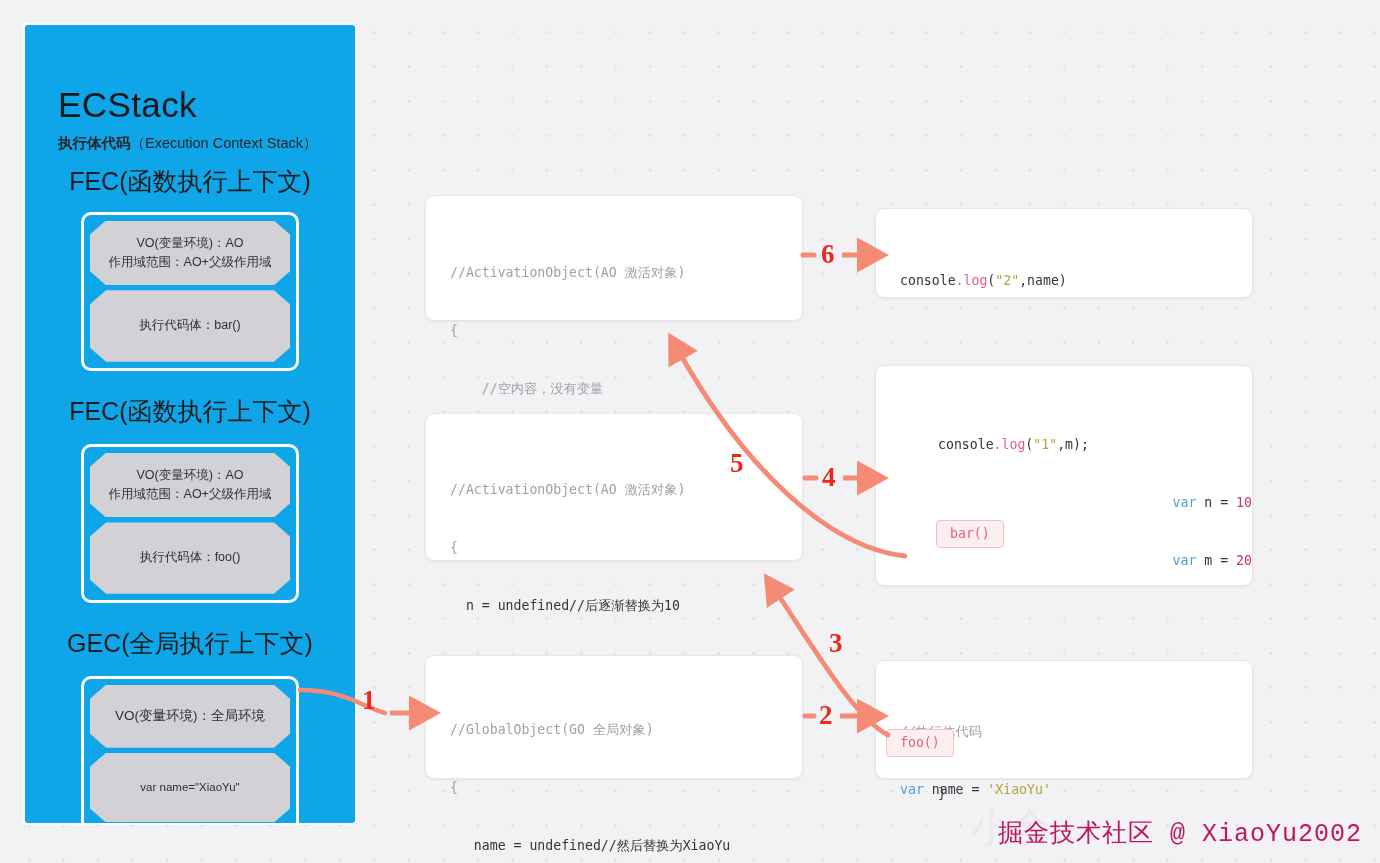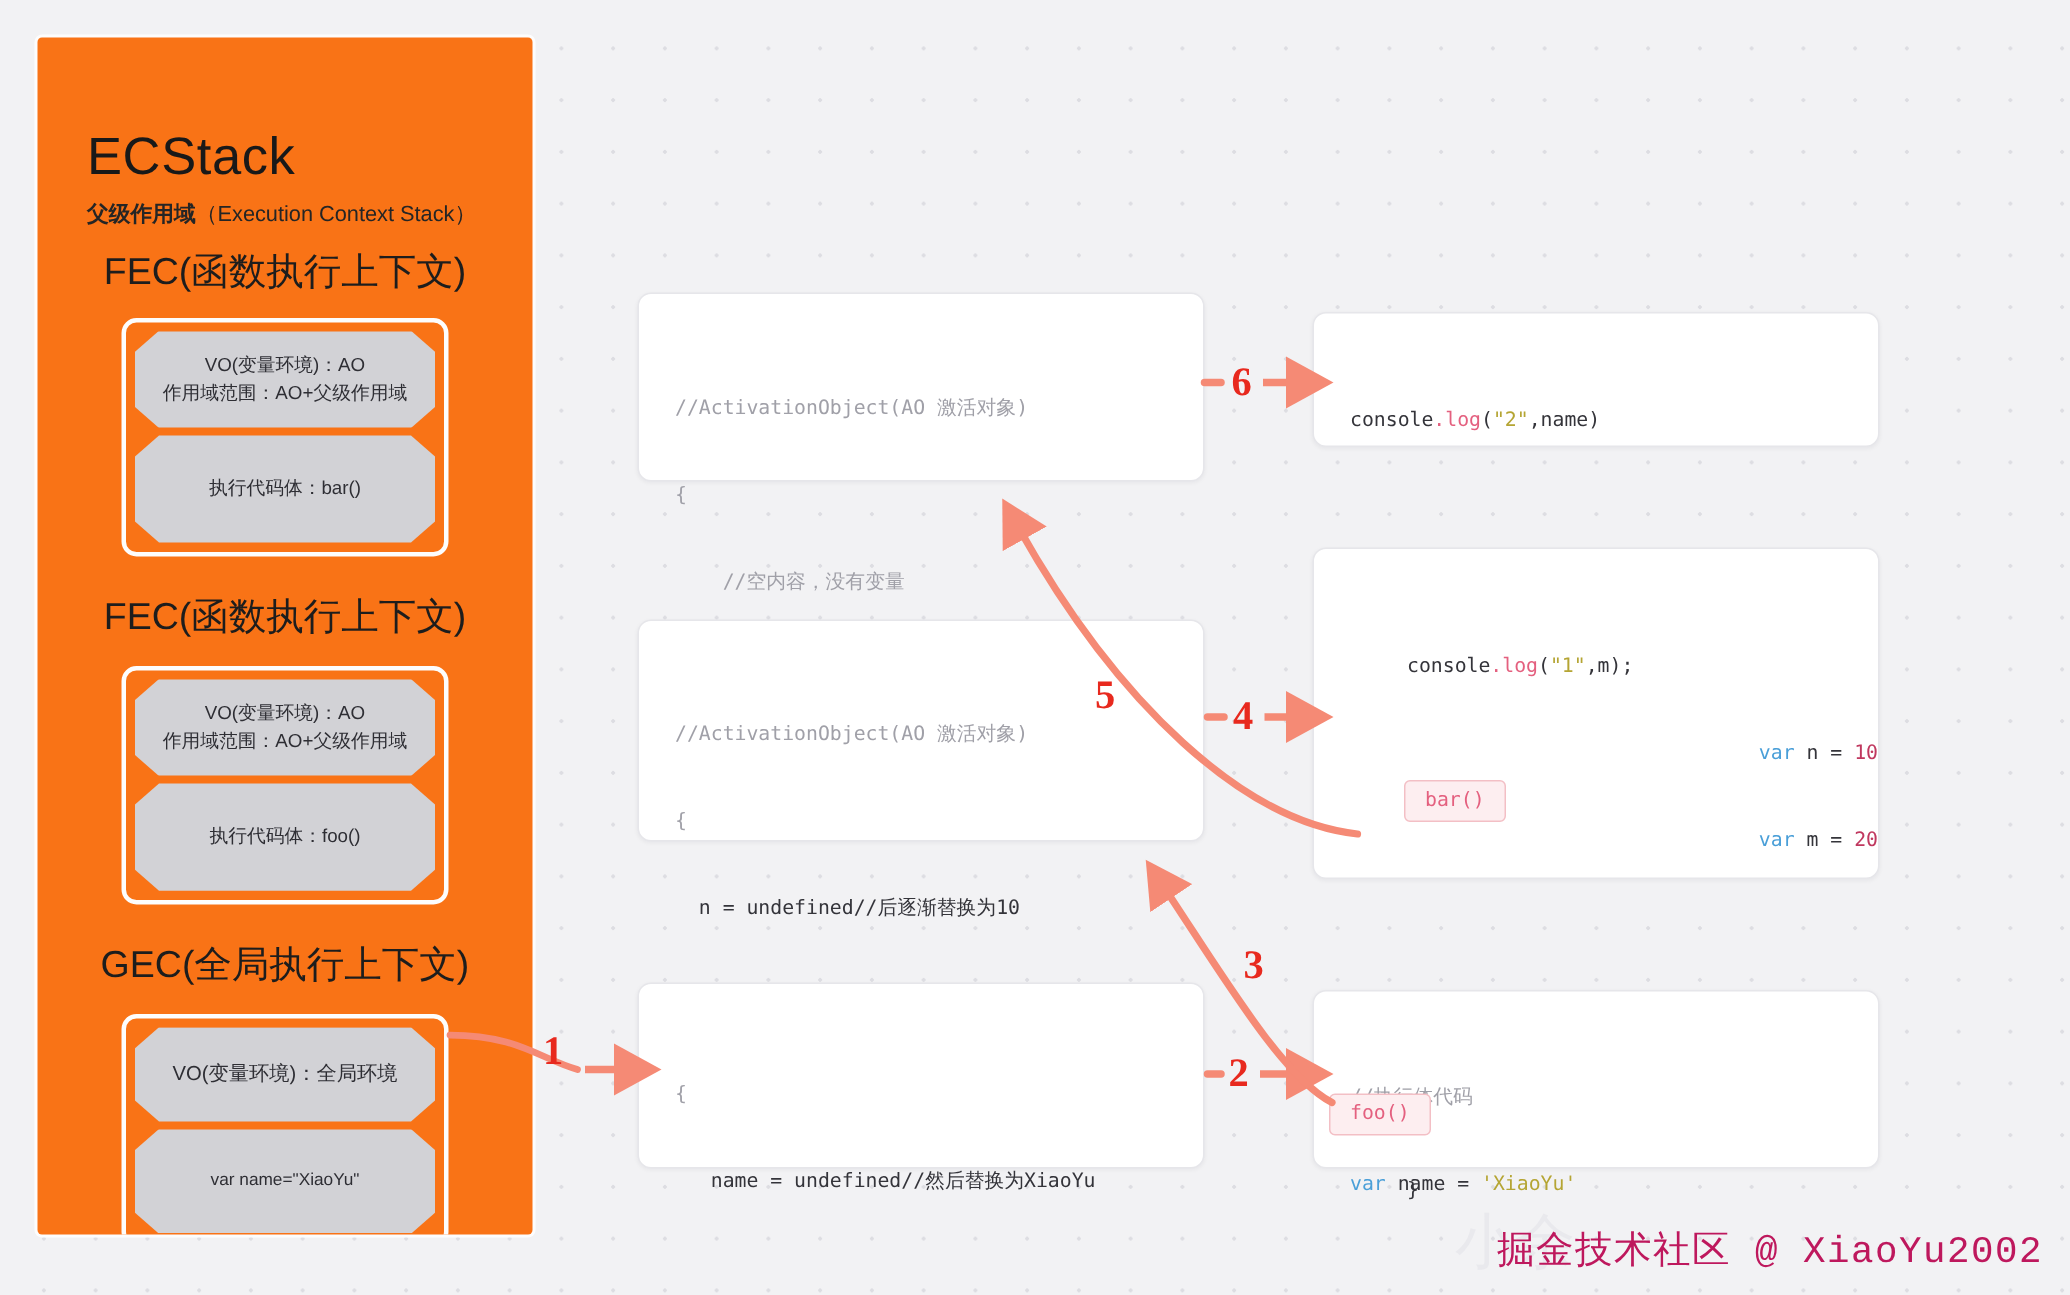--- a/index.html
+++ b/index.html
@@ -10,21 +10,21 @@
     background-image:
       radial-gradient(circle, #dddde2 1.1px, rgba(0,0,0,0) 1.2px);
     background-size:34.5px 34.5px;
     background-position:12px 15px;
     position:relative;
   }
 
   
   #ecstack-panel{
     position:absolute; left:25px; top:25px; width:330px; height:798px;
-    background:#f97316;
+    background:#0ea5e9;
     border-radius:3px;
     box-shadow:0 0 0 2px #fdfdfd;
     overflow:hidden;
   }
   .panel-title{
     font-size:35px; color:#191919; font-weight:400;
     letter-spacing:.4px;
     margin:62px 0 0 33px; line-height:1;
   }
   .panel-sub{
@@ -110,21 +110,21 @@
     font-family:"Liberation Serif","DejaVu Serif",serif;
     white-space:nowrap;
   }
 </style>
 </head>
 <body>
 
 <div id="ecstack-panel">
   <div class="panel-title">ECStack</div>
   <div class="panel-sub">
-    <span>父级作用域</span><span class="paren">（Execution Context Stack）</span>
+    <span>执行体代码</span><span class="paren">（Execution Context Stack）</span>
   </div>
 
   <div class="sec-title" style="margin-top:18px;">FEC(函数执行上下文)</div>
   <div class="ctx-card" style="margin-top:18px;">
     <div class="hexbox">
       <span class="l2">VO(变量环境)：AO</span>
       <span class="l2">作用域范围：AO+父级作用域</span>
     </div>
     <div class="hexbox tall">执行代码体：bar()</div>
   </div>
@@ -161,20 +161,21 @@
     <div class="cmt">//ActivationObject(AO 激活对象)</div>
     <div class="cmt">{</div>
     <div class="plain">  n = undefined//后逐渐替换为10</div>
     <div class="plain">  m = undefined//后逐渐替换为20</div>
     <div class="cmt">}</div>
   </div>
 </div>
 
 <div class="card" style="left:425px; top:655px; width:378px; height:124px;">
   <div class="code" style="padding:25px 0 0 24px;">
+    <div class="cmt">//GlobalObject(GO 全局对象)</div>
     <div class="cmt">{</div>
     <div class="plain">   name = undefined//然后替换为XiaoYu</div>
     
   </div>
 </div>
 
 <div class="card" style="left:875px; top:208px; width:378px; height:90px;">
   <div class="code" style="padding:23px 0 0 24px;">
     <div><span class="plain">console</span><span class="fn">.log</span><span class="plain">(</span><span class="str">"2"</span><span class="plain">,name)</span></div>
   </div>

